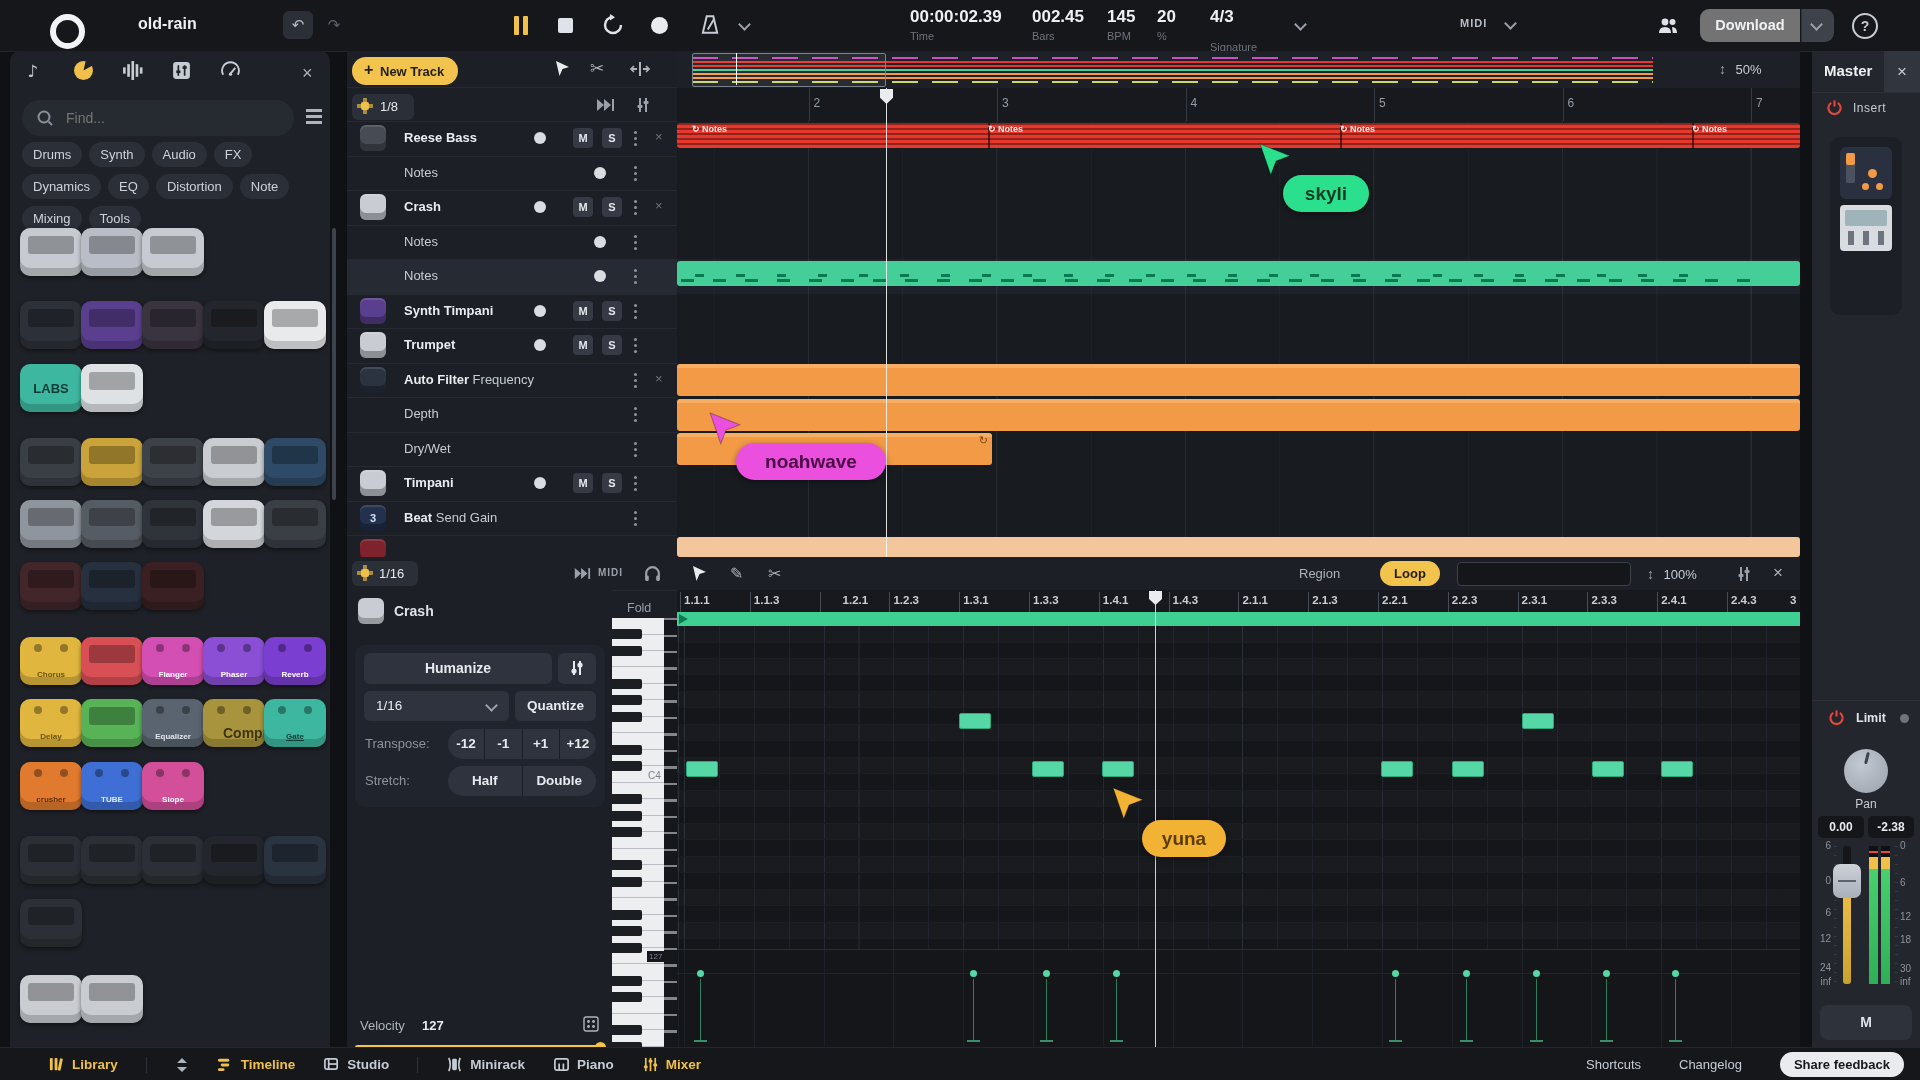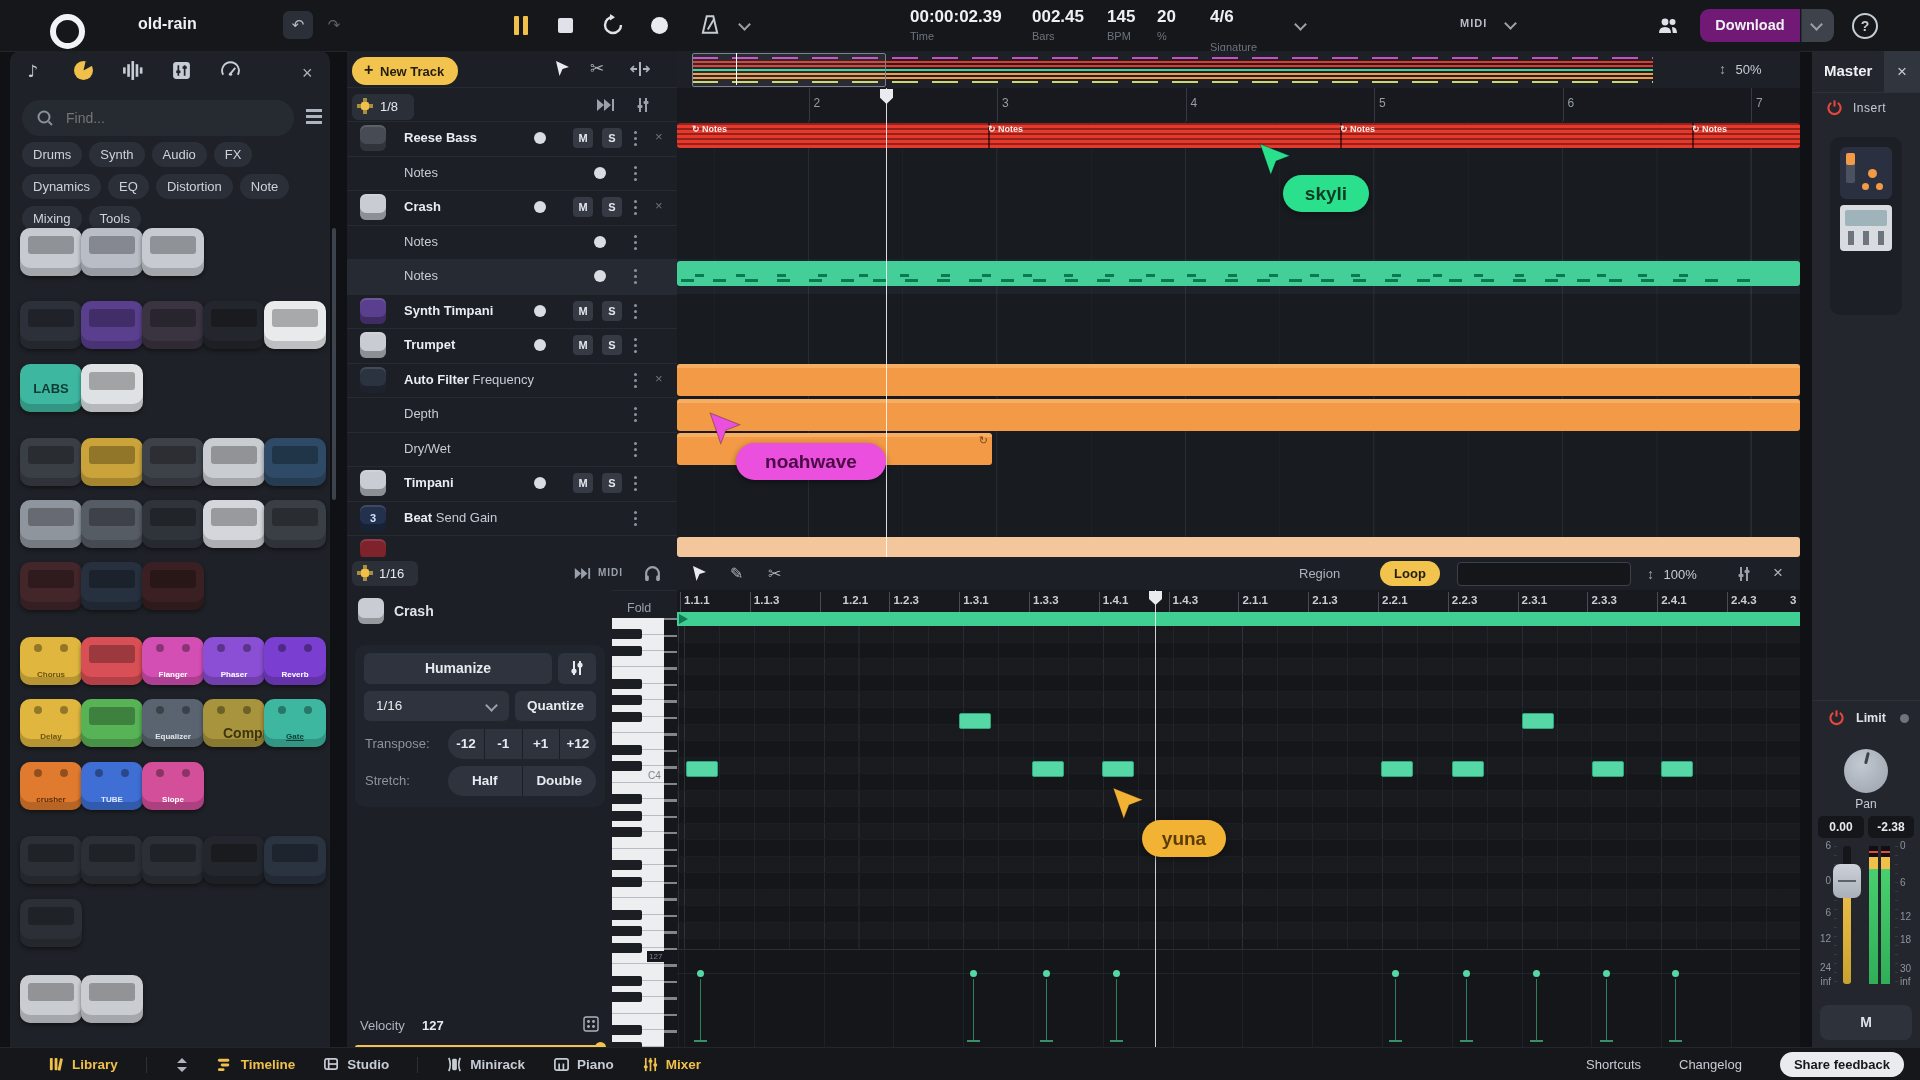--- a/index.html
+++ b/index.html
@@ -68,37 +68,37 @@
         </div>
         <div style="position: absolute; left: 1107px; top: 7px;">
           <div style="font-size: 17px; font-weight: bold; color: rgb(238, 240, 243);">145</div>
           <div style="font-size: 11px; color: rgb(109, 116, 126); margin-top: 3px;">BPM</div>
         </div>
         <div style="position: absolute; left: 1157px; top: 7px;">
           <div style="font-size: 17px; font-weight: bold; color: rgb(238, 240, 243);">20</div>
           <div style="font-size: 11px; color: rgb(109, 116, 126); margin-top: 3px;">%</div>
         </div>
         <div style="position: absolute; left: 1210px; top: 7px;">
-          <div style="font-size: 17px; font-weight: bold; color: rgb(238, 240, 243);">4/6</div>
+          <div style="font-size: 17px; font-weight: bold; color: rgb(238, 240, 243);">4/3</div>
           <div style="font-size: 11px; color: rgb(109, 116, 126); margin-top: 14px;">Signature</div>
         </div>
       </div>
     <span class="chev abs" style="left:1296px;top:20px;"></span>
 
     <div class="abs" style="left:1460px;top:17px;font-size:11px;font-weight:bold;letter-spacing:1px;color:#b7bdc6;">MIDI</div>
     <span class="chev abs" style="left:1506px;top:19px;"></span>
     <div class="abs" style="left:1656px;top:14px;">
       <svg width="24" height="24" viewBox="0 0 24 24" fill="#dfe3e9">
           <circle cx="9" cy="8" r="3.4"></circle>
           <path d="M3 19 q0 -6 6 -6 q6 0 6 6 Z"></path>
           <circle cx="16.5" cy="8" r="3"></circle>
           <path d="M16 13 q5 0 5 6 h-4.2"></path>
         </svg>
     </div>
-    <div class="abs" style="left:1700px;top:9px;width:100px;height:33px;background:#701a75;border-radius:9px 0 0 9px;text-align:center;">
+    <div class="abs" style="left:1700px;top:9px;width:100px;height:33px;background:#737373;border-radius:9px 0 0 9px;text-align:center;">
       <span style="font-size:14.5px;font-weight:bold;color:#eef0f3;line-height:33px;">Download</span>
     </div>
     <div class="abs" style="left:1801px;top:9px;width:32px;height:33px;background:#3d424b;border-radius:0 9px 9px 0;border-left:1px solid #2b3038;">
       <span class="chev" style="margin:11px 0 0 10px;"></span>
     </div>
     <div class="abs" style="left:1852px;top:13px;width:22px;height:22px;border:2px solid #c6ccd4;border-radius:50%;color:#c6ccd4;font-size:14px;font-weight:bold;text-align:center;line-height:22px;">?</div>
   </div>
 
   <div class="pane" id="sidebar" style="left:10px;top:51px;width:320px;height:996px;background:#1e2127;border-radius:10px 10px 0 0;">
     <div id="sb-tabs">

